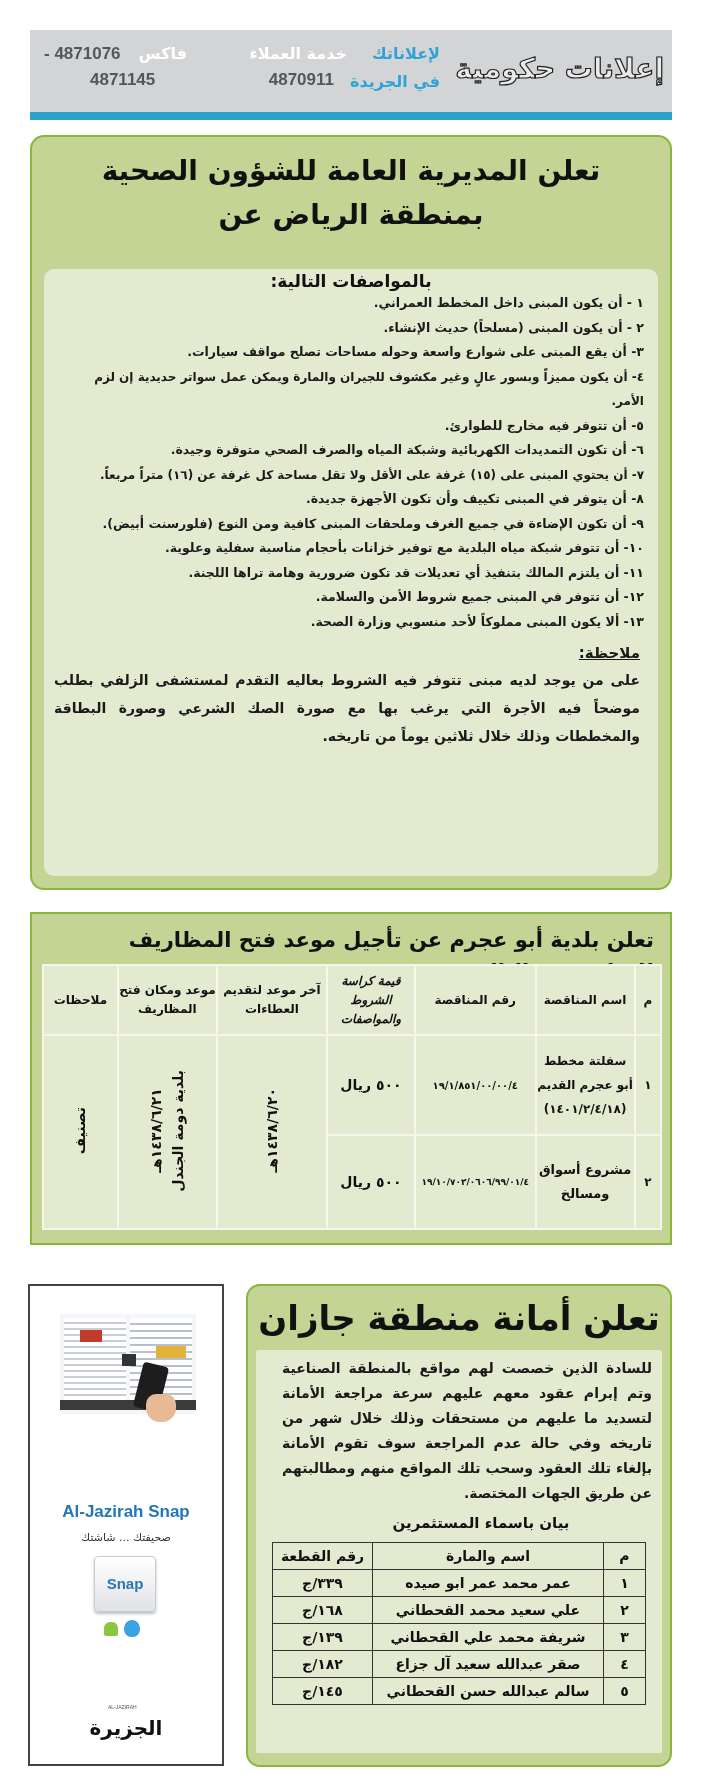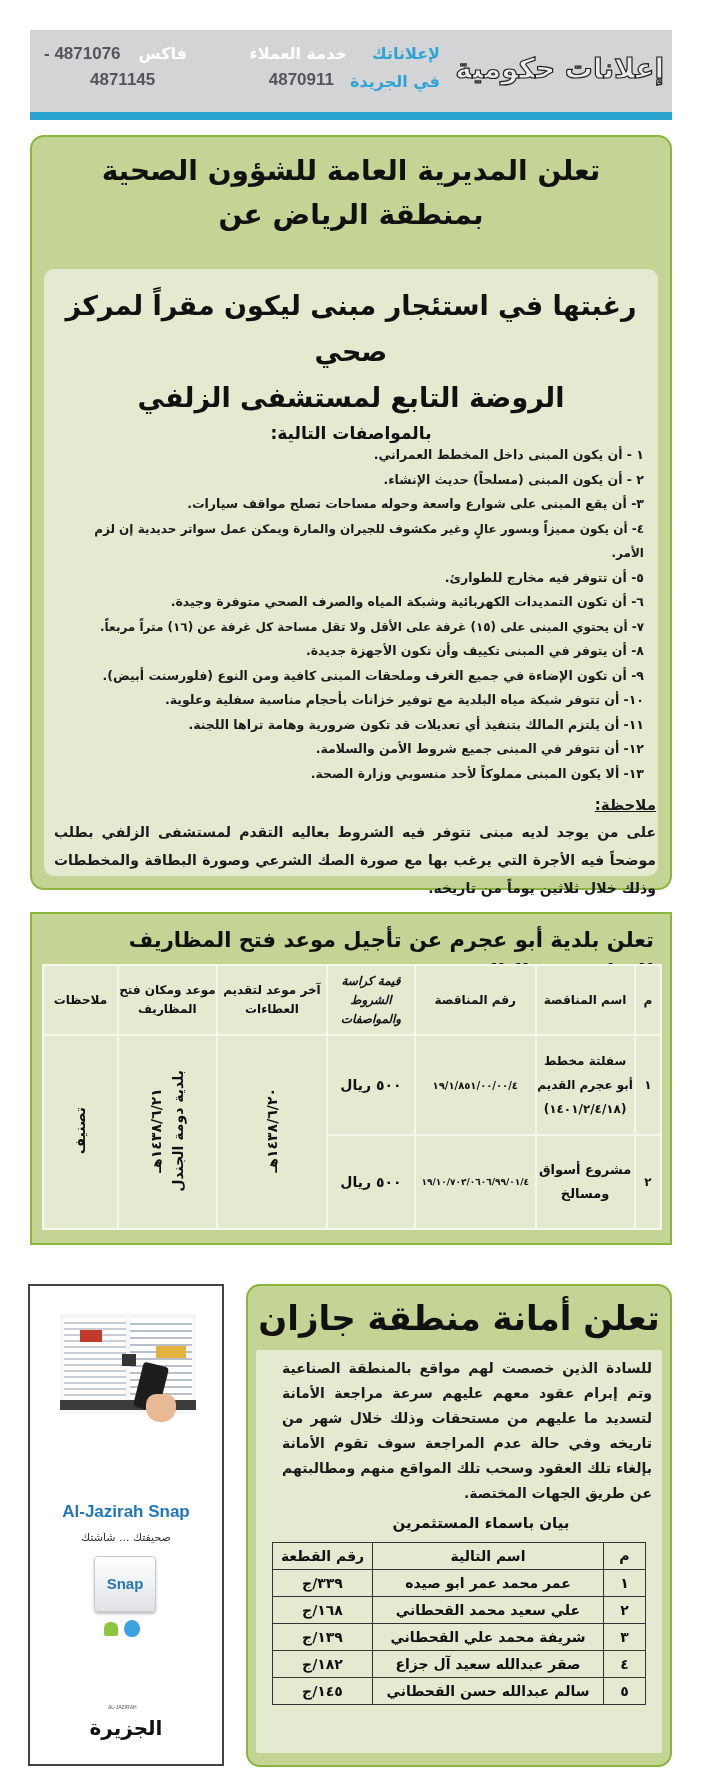--- a/index.html
+++ b/index.html
@@ -74,41 +74,37 @@
 <div class="abs hdr-text white" style="right:515px; top:44px;">فاكس</div>
 <div class="abs grey" style="left:44px; top:44px; font-weight:bold;">- 4871076</div>
 <div class="abs grey" style="left:90px; top:70px; font-weight:bold;">4871145</div>
 
 <div class="abs panel" style="left:30px; top:135px; width:642px; height:755px;">
   <div class="title" style="position:absolute; left:0; right:0; top:12px; font-size:28px; line-height:44px;">
     <div>تعلن المديرية العامة للشؤون الصحية</div>
     <div>بمنطقة الرياض عن</div>
   </div>
   <div class="inner" style="position:absolute; left:12px; right:12px; top:132px; bottom:12px;">
-    <div class="title" style="margin-top:14px; font-size:27px; line-height:46px;">
-      <div>رغبتها في استئجار مبنى ليكون مقراً لمركز صحي</div>
-      <div>الروضة التابع لمستشفى الزلفي</div>
-    </div>
     <div class="title" style="font-size:17px; margin-top:2px; margin-bottom:0px;">بالمواصفات التالية:</div>
     <ul class="spec-list rtl" style="padding-right:14px; padding-left:10px;">
       <li>١ - أن يكون المبنى داخل المخطط العمراني.</li>
       <li>٢ - أن يكون المبنى (مسلحاً) حديث الإنشاء.</li>
       <li>٣- أن يقع المبنى على شوارع واسعة وحوله مساحات تصلح مواقف سيارات.</li>
       <li style="font-size:12px;margin-left:38px;">٤- أن يكون مميزاً وبسور عالٍ وغير مكشوف للجيران والمارة ويمكن عمل سواتر حديدية إن لزم الأمر.</li>
       <li>٥- أن تتوفر فيه مخارج للطوارئ.</li>
       <li>٦- أن تكون التمديدات الكهربائية وشبكة المياه والصرف الصحي متوفرة وجيدة.</li>
       <li style="font-size:12px;">٧- أن يحتوي المبنى على (١٥) غرفة على الأقل ولا تقل مساحة كل غرفة عن (١٦) متراً مربعاً.</li>
       <li>٨- أن يتوفر في المبنى تكييف وأن تكون الأجهزة جديدة.</li>
       <li>٩- أن تكون الإضاءة في جميع الغرف وملحقات المبنى كافية ومن النوع (فلورسنت أبيض).</li>
       <li>١٠- أن تتوفر شبكة مياه البلدية مع توفير خزانات بأحجام مناسبة سفلية وعلوية.</li>
       <li>١١- أن يلتزم المالك بتنفيذ أي تعديلات قد تكون ضرورية وهامة تراها اللجنة.</li>
       <li>١٢- أن تتوفر في المبنى جميع شروط الأمن والسلامة.</li>
       <li>١٣- ألا يكون المبنى مملوكاً لأحد منسوبي وزارة الصحة.</li>
     </ul>
-    <div class="rtl" style="padding:6px 2px 0 10px;">
+    <div class="rtl" style="padding:6px 18px 0 10px;">
       <div style="font-size:15px; font-weight:bold; text-decoration:underline; line-height:26px;">ملاحظة:</div>
       <div style="font-size:14px; font-weight:bold; line-height:28px; text-align:justify;">على من يوجد لديه مبنى تتوفر فيه الشروط بعاليه التقدم لمستشفى الزلفي بطلب موضحاً فيه الأجرة التي يرغب بها مع صورة الصك الشرعي وصورة البطاقة والمخططات وذلك خلال ثلاثين يوماً من تاريخه.</div>
     </div>
   </div>
 </div>
 
 <div class="abs panel-sq" style="left:30px; top:912px; width:642px; height:333px;">
   <div class="title" style="position:absolute; right:16px; left:10px; top:10px; font-size:21px; text-align:right; line-height:32px;">تعلن بلدية أبو عجرم عن تأجيل موعد فتح المظاريف للمناقصتين التاليتين:</div>
   <table class="tender" style="position:absolute; left:10px; top:50px; width:620px; height:264px; direction:rtl;">
     <tbody>
@@ -179,21 +175,21 @@
 
 <div class="abs panel" style="left:246px; top:1284px; width:426px; height:483px;text-decoration:underline;">
   <div class="title" style="position:absolute; left:0; right:0; top:8px; font-size:34px; line-height:48px;">تعلن أمانة منطقة جازان</div>
   <div class="inner" style="position:absolute; left:8px; right:8px; top:64px; bottom:12px; border-radius:2px;">
     <div class="rtl" style="padding:6px 10px 0 26px; font-size:14px; font-weight:bold; line-height:25px; text-align:justify;">للسادة الذين خصصت لهم مواقع بالمنطقة الصناعية وتم إبرام عقود معهم عليهم سرعة مراجعة الأمانة لتسديد ما عليهم من مستحقات وذلك خلال شهر من تاريخه وفي حالة عدم المراجعة سوف تقوم الأمانة بإلغاء تلك العقود وسحب تلك المواقع منهم ومطالبتهم عن طريق الجهات المختصة.</div>
     <div class="title" style="font-size:15px; margin-top:4px; line-height:26px;padding-left:44px;">بيان باسماء المستثمرين</div>
     <table class="inv" style="margin:6px auto 0; width:374px; direction:rtl;">
       <tbody>
           <tr>
         <th style="width:42px;">م</th>
-        <th>اسم التالية</th>
+        <th>اسم والمارة</th>
         <th style="width:100px;">رقم القطعة</th>
       </tr>
       <tr>
         <td>١</td>
         <td>عمر محمد عمر ابو صيده</td>
         <td>٣٣٩/ج</td>
       </tr>
       <tr>
         <td>٢</td>
         <td>علي سعيد محمد القحطاني</td>

